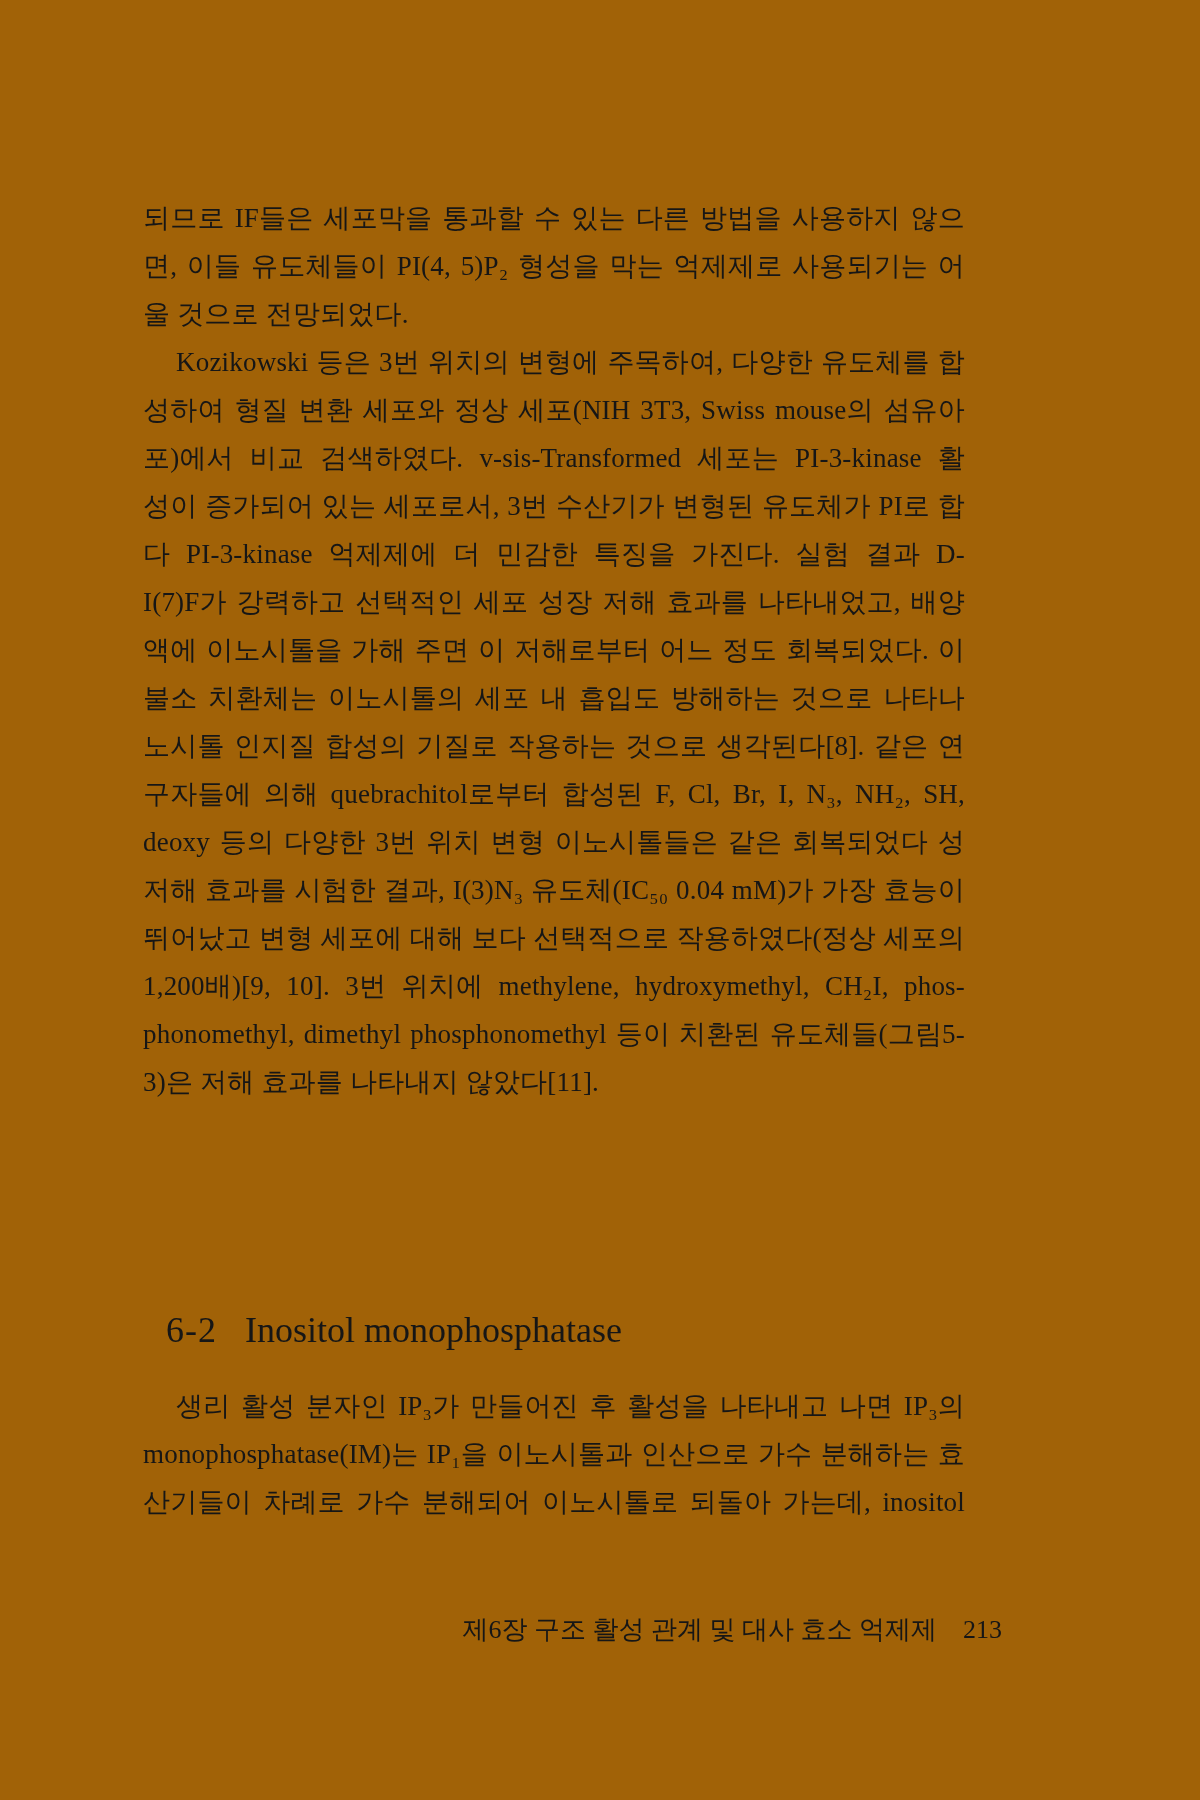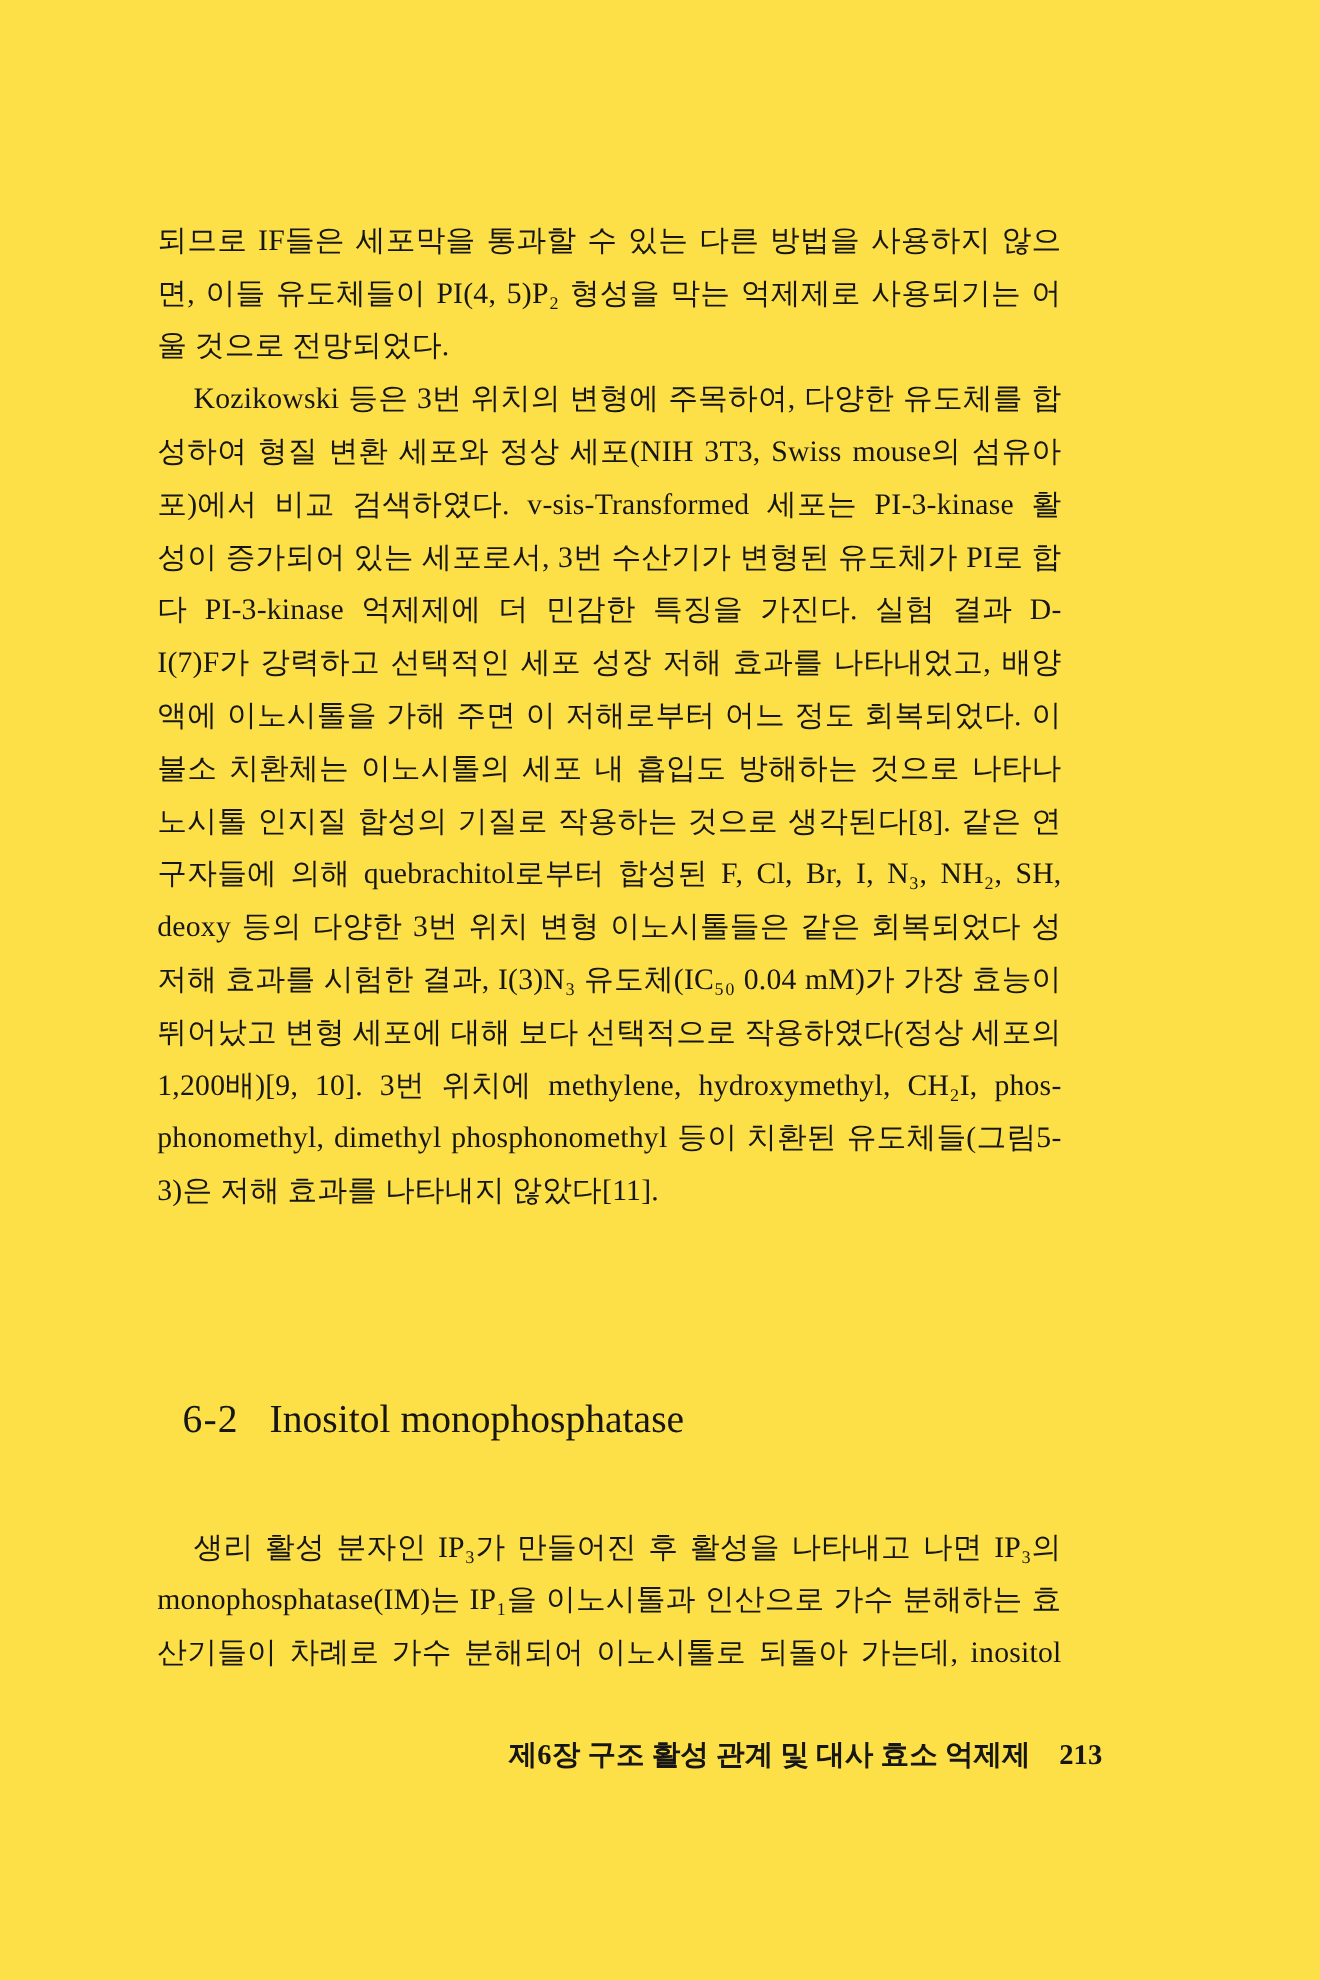--- a/index.html
+++ b/index.html
@@ -1,21 +1,21 @@
 <!DOCTYPE html>
 <html><head>
 <meta charset="utf-8">
 <style>
   html, body { margin: 0; padding: 0; background: #e9e9e9; }
   .page {
     position: relative;
     width: 1200px;
     height: 1800px;
     margin: 0 auto;
-    background: #fde047;
+    background: #a16207;
     font-family: "Liberation Serif", "DejaVu Serif", serif;
     color: #161616;
     overflow: hidden;
   }
   .textblock {
     position: absolute;
     left: 143px;
     width: 822px;
     font-size: 27px;
     line-height: 48px;
@@ -27,32 +27,32 @@
     overflow: hidden;
     text-align: justify;
     text-align-last: justify;
     letter-spacing: 0.2px;
   }
   .line.end { text-align: right; text-align-last: left; }
   .line.indent { text-indent: 33px; }
   .heading {
     position: absolute;
     left: 166px;
-    top: 1264px;
+    top: 1304px;
     font-size: 36px;
     line-height: 52px;
     white-space: nowrap;
   }
   .heading .num { letter-spacing: 1px; margin-right: 28px; }
   .footer {
     position: absolute;
-    top: 1578px;
+    top: 1612px;
     right: 198px;
     font-size: 26px;
-    font-weight: bold;
+    font-weight: normal;
     white-space: nowrap;
   }
   .footer .pagenum { margin-left: 26px; }
 </style>
 </head>
 <body>
 
 <div class="page">
 
   <div class="textblock block-main">

